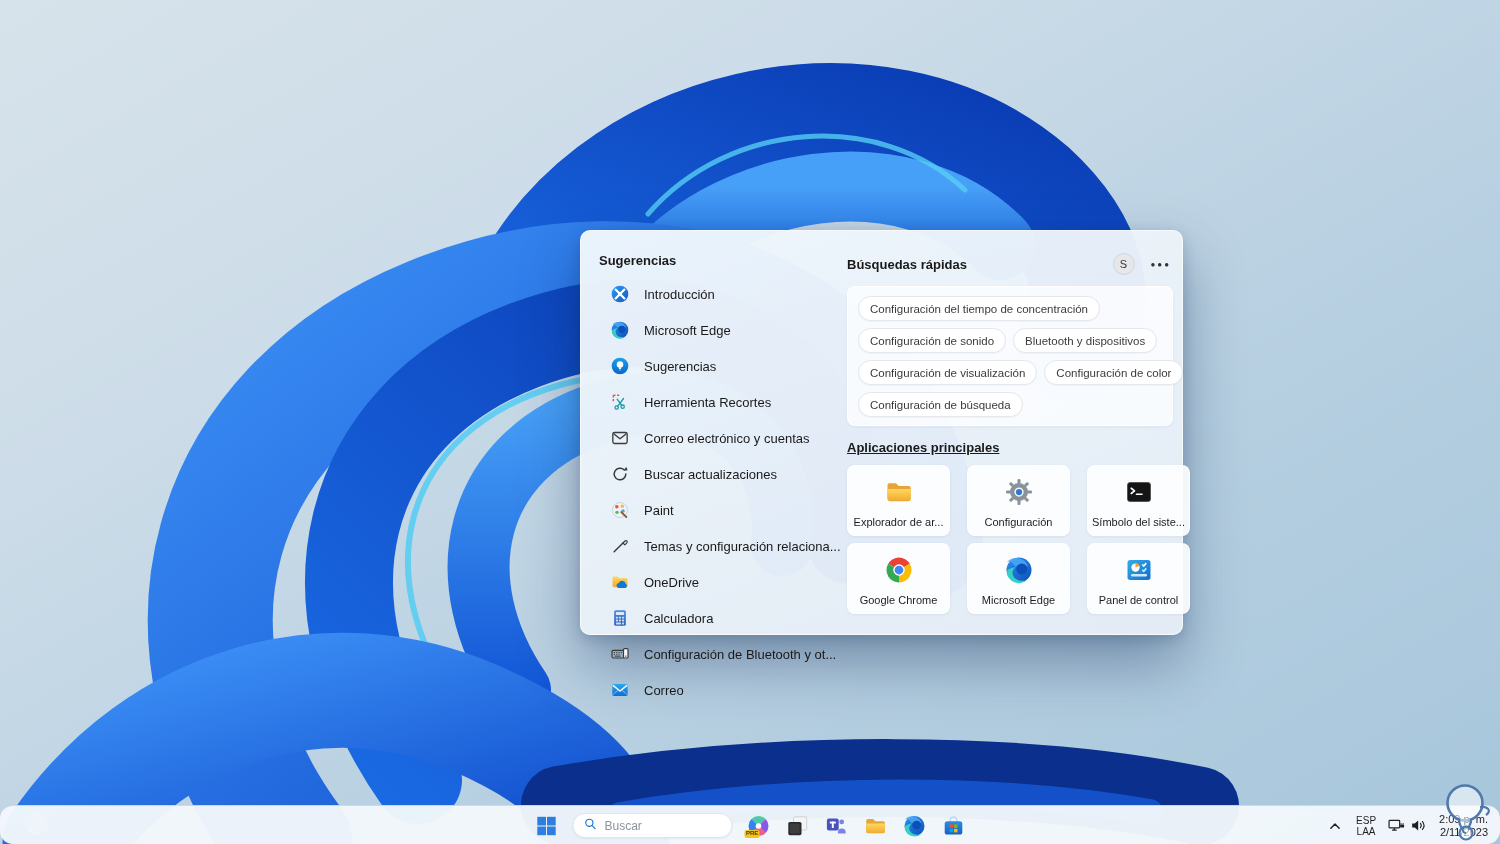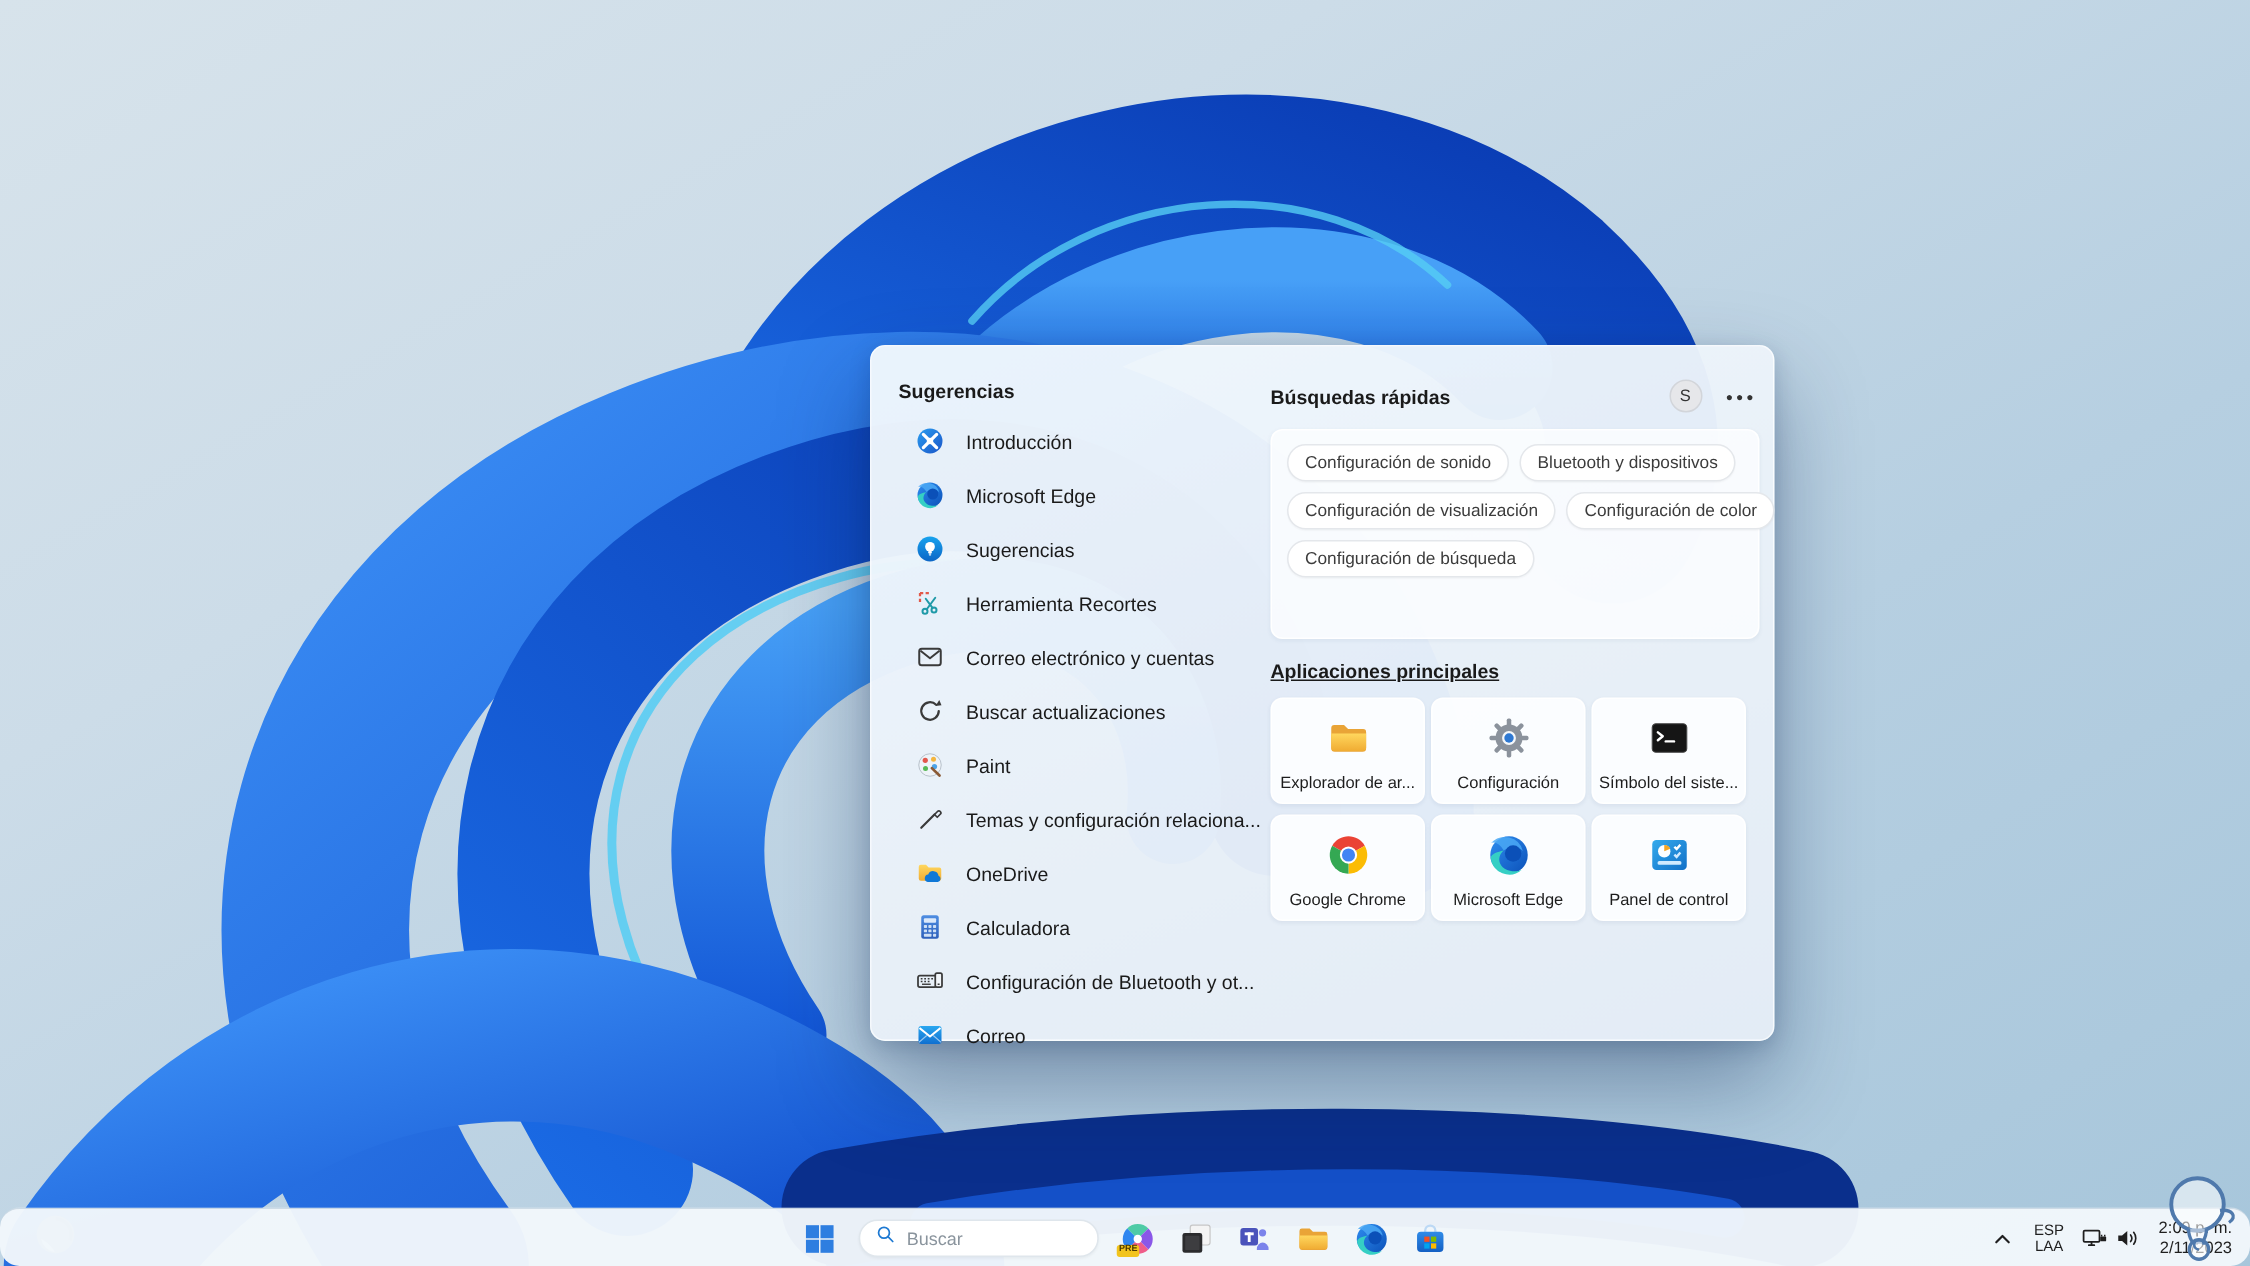--- a/index.html
+++ b/index.html
@@ -2,21 +2,21 @@
 <html><head>
 <meta charset="utf-8">
 <style>
   * { margin:0; padding:0; box-sizing:border-box; }
   html,body { width:1500px; height:844px; overflow:hidden; }
   body { font-family:"Liberation Sans", sans-serif; }
   .desktop { position:relative; width:1500px; height:844px; overflow:hidden; background:linear-gradient(150deg,#d7e3eb 0%,#ccdce8 30%,#b6cfe1 65%,#a7c6db 100%); }
   .bloom { position:absolute; left:0; top:0; width:1500px; height:844px; }
 
   
-  .panel { position:absolute; left:580px; top:230px; width:603px; height:464px;
+  .panel { position:absolute; left:580px; top:230px; width:603px; height:405px;
     border-radius:10px; border:1px solid rgba(255,255,255,.65);
     background:linear-gradient(160deg, rgba(240,247,252,.97) 0%, rgba(233,240,248,.97) 55%, rgba(228,236,246,.97) 100%);
     box-shadow:0 28px 60px rgba(8,35,80,.38), 0 4px 14px rgba(8,35,80,.18); }
   .left-col { position:absolute; left:18px; top:22px; width:236px; }
   .col-title { font-size:13px; font-weight:bold; color:#1a1a1a; }
   .sug-list { list-style:none; margin-top:8px; }
   .sug-list li { height:36px; display:flex; align-items:center; gap:14px; padding-left:11px; border-radius:6px; cursor:default; }
   .ic20 { width:20px; height:20px; flex:0 0 20px; }
   .ic20 svg, .ic30 svg, .ic24 svg { width:100%; height:100%; display:block; }
   .sug-lbl { font-size:13px; color:#1a1a1a; white-space:nowrap; }
@@ -27,21 +27,21 @@
   .avatar { width:22px; height:22px; border-radius:50%; background:#e6e7ea; border:1px solid #d2d5da;
     display:flex; align-items:center; justify-content:center; font-size:11px; color:#333; margin-right:14px; cursor:pointer; }
   .more-btn { font-size:8px; letter-spacing:2px; color:#333; cursor:pointer; padding:4px 2px; }
   .chips-card { margin-top:11px; height:140px; border-radius:8px; background:rgba(252,254,255,.8);
     border:1px solid rgba(255,255,255,.9); box-shadow:0 1px 3px rgba(30,60,100,.06); padding:9px 10px; }
   .chip-row { display:flex; gap:7px; margin-bottom:7px; }
   .chip { height:25px; display:inline-flex; align-items:center; padding:0 11px; border-radius:13px;
     background:#fff; border:1px solid #e4e7eb; box-shadow:0 1px 1px rgba(0,0,0,.03);
     font-size:11.5px; color:#3c3c3c; white-space:nowrap; cursor:pointer; }
   .apps-title { margin-top:14px; font-size:13px; font-weight:bold; color:#1a1a1a;text-decoration:underline; }
-  .tiles { margin-top:10px; display:grid; grid-template-columns:repeat(3,103px); grid-auto-rows:71px; gap:7px 4px; }
+  .tiles { margin-top:10px; display:grid; grid-template-columns:repeat(3,103px); grid-auto-rows:71px; gap:7px 17px; }
   .tile { background:rgba(253,254,255,.92); border:1px solid rgba(255,255,255,.95); border-radius:8px;
     box-shadow:0 1px 3px rgba(30,60,100,.07); display:flex; flex-direction:column; align-items:center;
     padding-top:11px; gap:9px; cursor:pointer; }
   .ic30 { width:30px; height:30px; }
   .tile-lbl { font-size:11px; color:#1d1d1d; white-space:nowrap; }
 
   
   .taskbar { position:absolute; left:0; bottom:0; width:1500px; height:39px;
     background:rgba(242,247,251,.97); border-top:1px solid rgba(175,195,212,.55);border-radius:13px; }
   .tb-center { position:absolute; left:50%; top:0; height:39px; transform:translateX(-50%);
@@ -449,20 +449,23 @@
 
     <div class="right-col">
       <div class="rc-head">
         <div class="rc-title">Búsquedas rápidas</div>
         <div class="avatar">S</div>
         <div class="more-btn">●●●</div>
       </div>
 
       <div class="chips-card">
         <div class="chip-row">
+          <div class="chip">Configuración del tiempo de concentración</div>
+        </div>
+        <div class="chip-row">
           <div class="chip">Configuración de sonido</div>
           <div class="chip">Bluetooth y dispositivos</div>
         </div>
         <div class="chip-row">
           <div class="chip">Configuración de visualización</div>
           <div class="chip">Configuración de color</div>
         </div>
         <div class="chip-row">
           <div class="chip">Configuración de búsqueda</div>
         </div>

